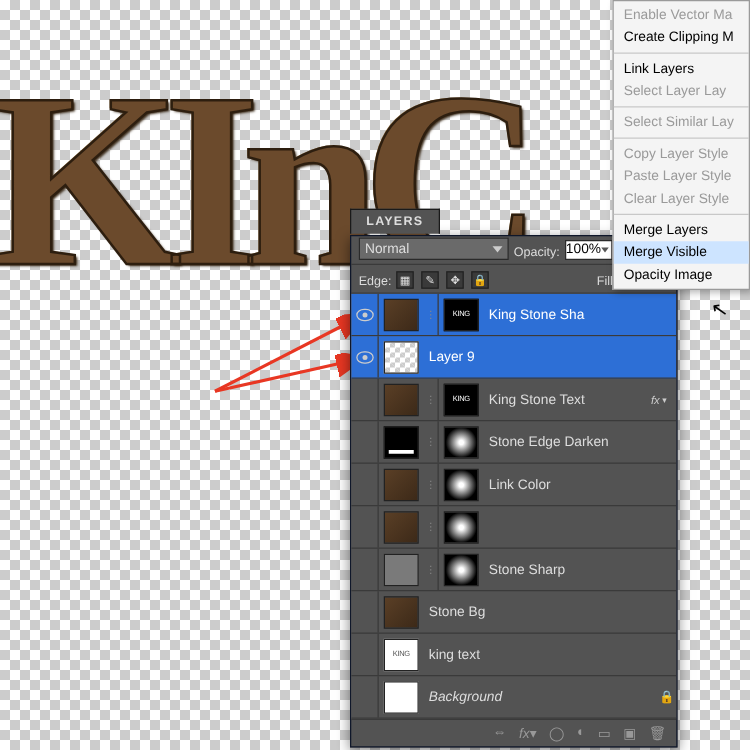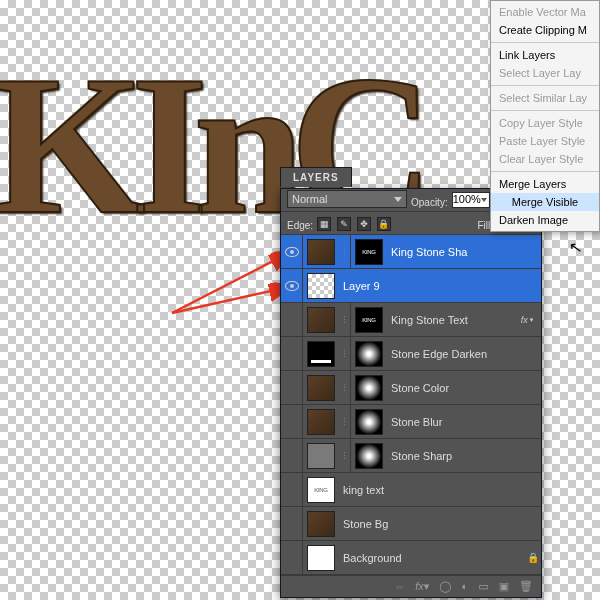--- a/index.html
+++ b/index.html
@@ -58,38 +58,38 @@
   .thumb.tex { background: linear-gradient(135deg, #5a3f26, #3c2918); }
   .thumb.check { background-image: linear-gradient(45deg,#ccc 25%,transparent 25%,transparent 75%,#ccc 75%),linear-gradient(45deg,#ccc 25%,transparent 25%,transparent 75%,#ccc 75%); background-size:8px 8px; background-position:0 0,4px 4px; }
   .thumb.dark { background: #000; }
   .thumb.dark::after { content:""; position:absolute; left:3px; right:3px; bottom:3px; height:3px; background:#fff; }
   .thumb.grad { background: radial-gradient(circle at 50% 50%, #fff 10%, #000 70%); }
   .thumb.gray { background: #7a7a7a; }
   .thumb.white { background: #fff; }
   .thumb.kingsm { background:#000; color:#fff; font-size:6px; display:flex; align-items:center; justify-content:center; letter-spacing:-.3px; }
   .thumb.kingw { background:#fff; color:#555; font-size:6px; display:flex; align-items:center; justify-content:center; letter-spacing:-.3px; }
   .layer-name { flex: 1; padding-left: 4px; font-size: 11px; overflow: hidden; white-space: nowrap; }
-  .layer-name.italic { }
+  .layer-name.italic { font-style: italic; }
   .fx-col { width: 28px; text-align: center; font-size: 9px; font-style: italic; color: #ccc; display:flex; align-items:center; justify-content:center; gap:2px; }
   .fx-col .car { font-style: normal; font-size:7px; }
   .lockic { width: 14px; font-size: 10px; color:#999; text-align:center; }
   .selected { background: #2d6fd6; color: #fff; }
   .selected .layer-name { font-weight: normal; color: #fff; }
 
   .panel-footer { display: flex; justify-content: flex-end; gap: 10px; padding: 4px 8px; border-top: 1px solid #3a3a3a; color:#999; font-size:11px; }
 
   
   .menu {
     position: absolute; right: 0; top: 0; width: 110px; background: #f4f4f4; border: 1px solid #9a9a9a;
     box-shadow: 2px 2px 6px rgba(0,0,0,.3); font-size: 11px; color: #000; padding: 2px 0;
   }
   .menu-item { padding: 3px 8px; white-space: nowrap; }
   .menu-item.disabled { color: #9a9a9a; }
   .menu-sep { height: 1px; background: #c8c8c8; margin: 3px 0; }
-  .menu-item.hover { background: #cde4ff; text-align: center; }
+  .menu-item.hover { background: #cde4ff; }
   .cursor { position:absolute; right:18px; top:238px; font-size:16px; color:#000; transform: rotate(-10deg); }
 </style>
 </head>
 <body>
 
 <div class="canvas"></div>
 <div class="king-text">KInC</div>
 
 <svg class="arrow" style="position:absolute;left:0;top:0" width="600" height="600">
   <defs>
@@ -158,45 +158,44 @@
           <div class="thumb dark"></div>
           <div class="link-col">⋮</div>
           <div class="thumb grad"></div>
           <div class="layer-name">Stone Edge Darken</div>
         </div>
         <div class="layer">
           <div class="vis-col"></div>
           <div class="thumb tex"></div>
           <div class="link-col">⋮</div>
           <div class="thumb grad"></div>
-          <div class="layer-name">Stone Color</div>
-        </div>
-        <div class="layer">
-          <div class="vis-col"></div>
-          <div class="thumb tex"></div>
-          <div class="link-col">⋮</div>
-          <div class="thumb grad"></div>
-          <div class="layer-name">Stone Blur</div>
+          <div class="layer-name">Link Color</div>
+        </div>
+        <div class="layer">
+          <div class="vis-col"></div>
+          <div class="thumb tex"></div>
+          <div class="link-col">⋮</div>
+          <div class="thumb grad"></div>
         </div>
         <div class="layer">
           <div class="vis-col"></div>
           <div class="thumb gray"></div>
           <div class="link-col">⋮</div>
           <div class="thumb grad"></div>
           <div class="layer-name">Stone Sharp</div>
+        </div>
+        <div class="layer">
+          <div class="vis-col"></div>
+          <div class="thumb tex"></div>
+          <div class="layer-name">Stone Bg</div>
         </div>
         <div class="layer">
           <div class="vis-col"></div>
           <div class="thumb kingw">KING</div>
           <div class="layer-name">king text</div>
-        </div>
-        <div class="layer">
-          <div class="vis-col"></div>
-          <div class="thumb tex"></div>
-          <div class="layer-name">Stone Bg</div>
         </div>
         <div class="layer">
           <div class="vis-col"></div>
           <div class="thumb white"></div>
           <div class="layer-name italic">Background</div>
           <div class="lockic">🔒</div>
         </div>
       </div>
     <div class="panel-footer">
       <span>⇔</span>
@@ -218,15 +217,15 @@
     <div class="menu-item disabled">Select Layer Lay</div>
     <div class="menu-sep"></div>
     <div class="menu-item disabled">Select Similar Lay</div>
     <div class="menu-sep"></div>
     <div class="menu-item disabled">Copy Layer Style</div>
     <div class="menu-item disabled">Paste Layer Style</div>
     <div class="menu-item disabled">Clear Layer Style</div>
     <div class="menu-sep"></div>
     <div class="menu-item">Merge Layers</div>
     <div class="menu-item hover">Merge Visible</div>
-    <div class="menu-item">Darken Image</div>
+    <div class="menu-item">Opacity Image</div>
   </div>
 <div class="cursor">↖</div>
 
 </body></html>

